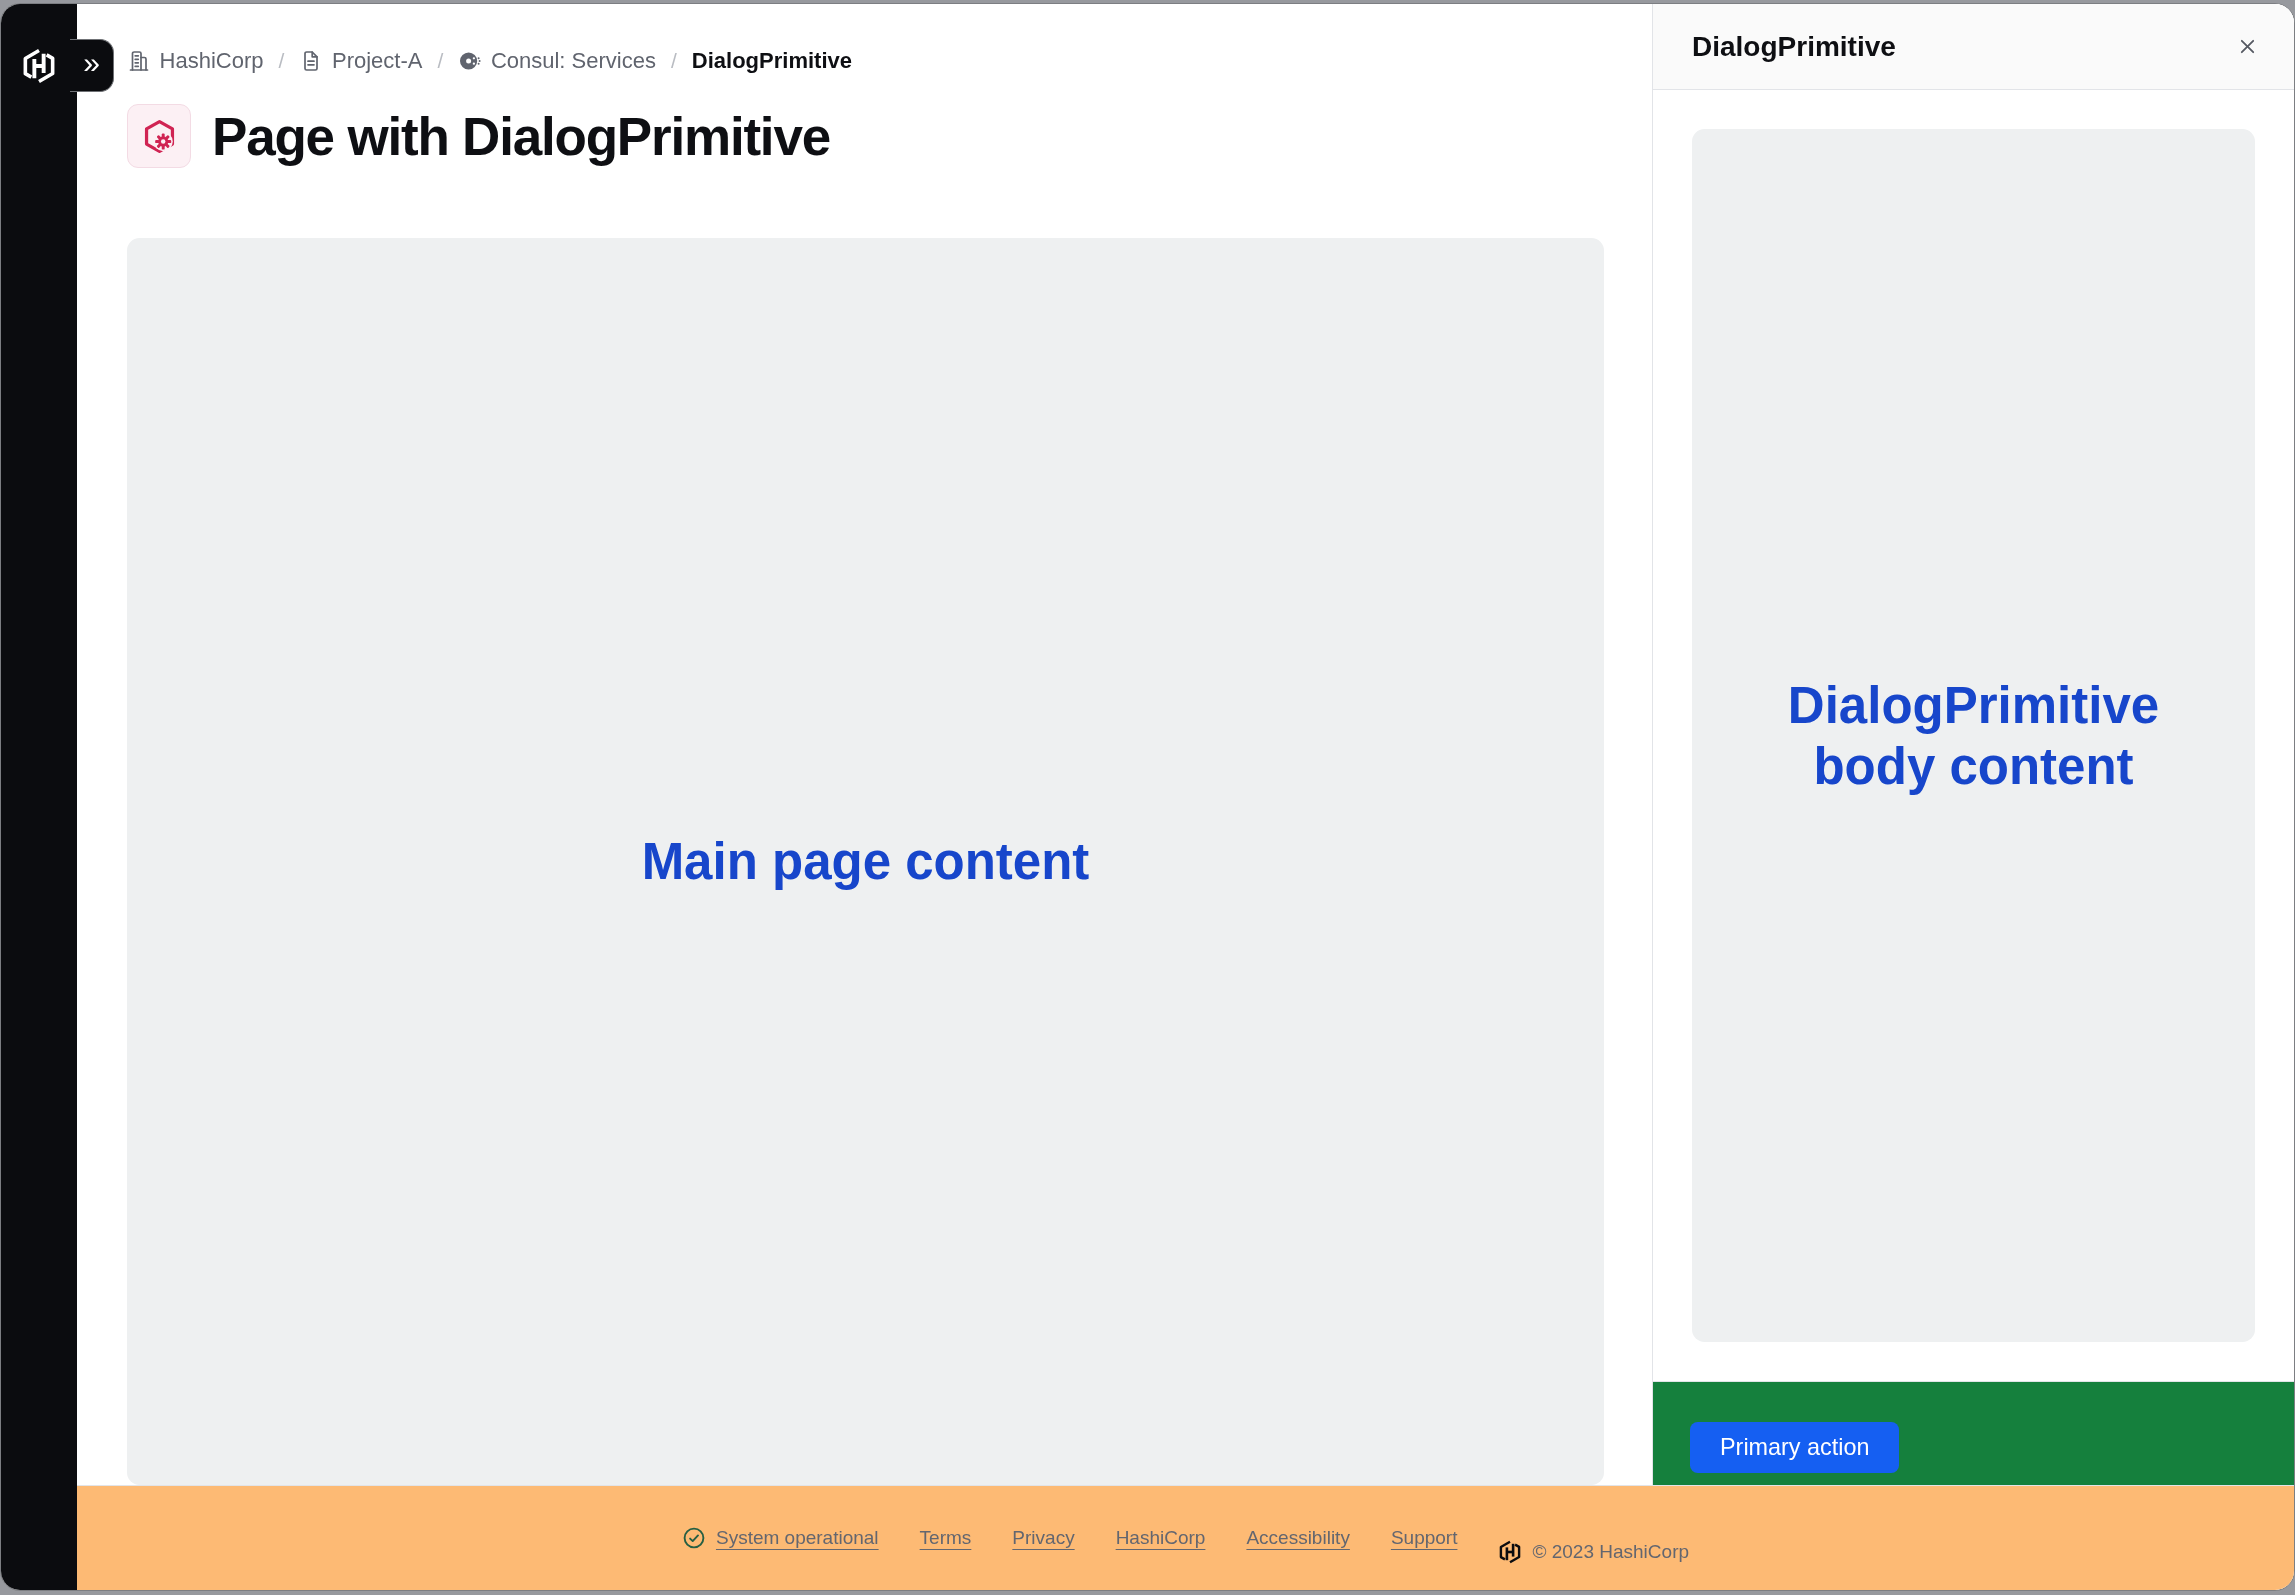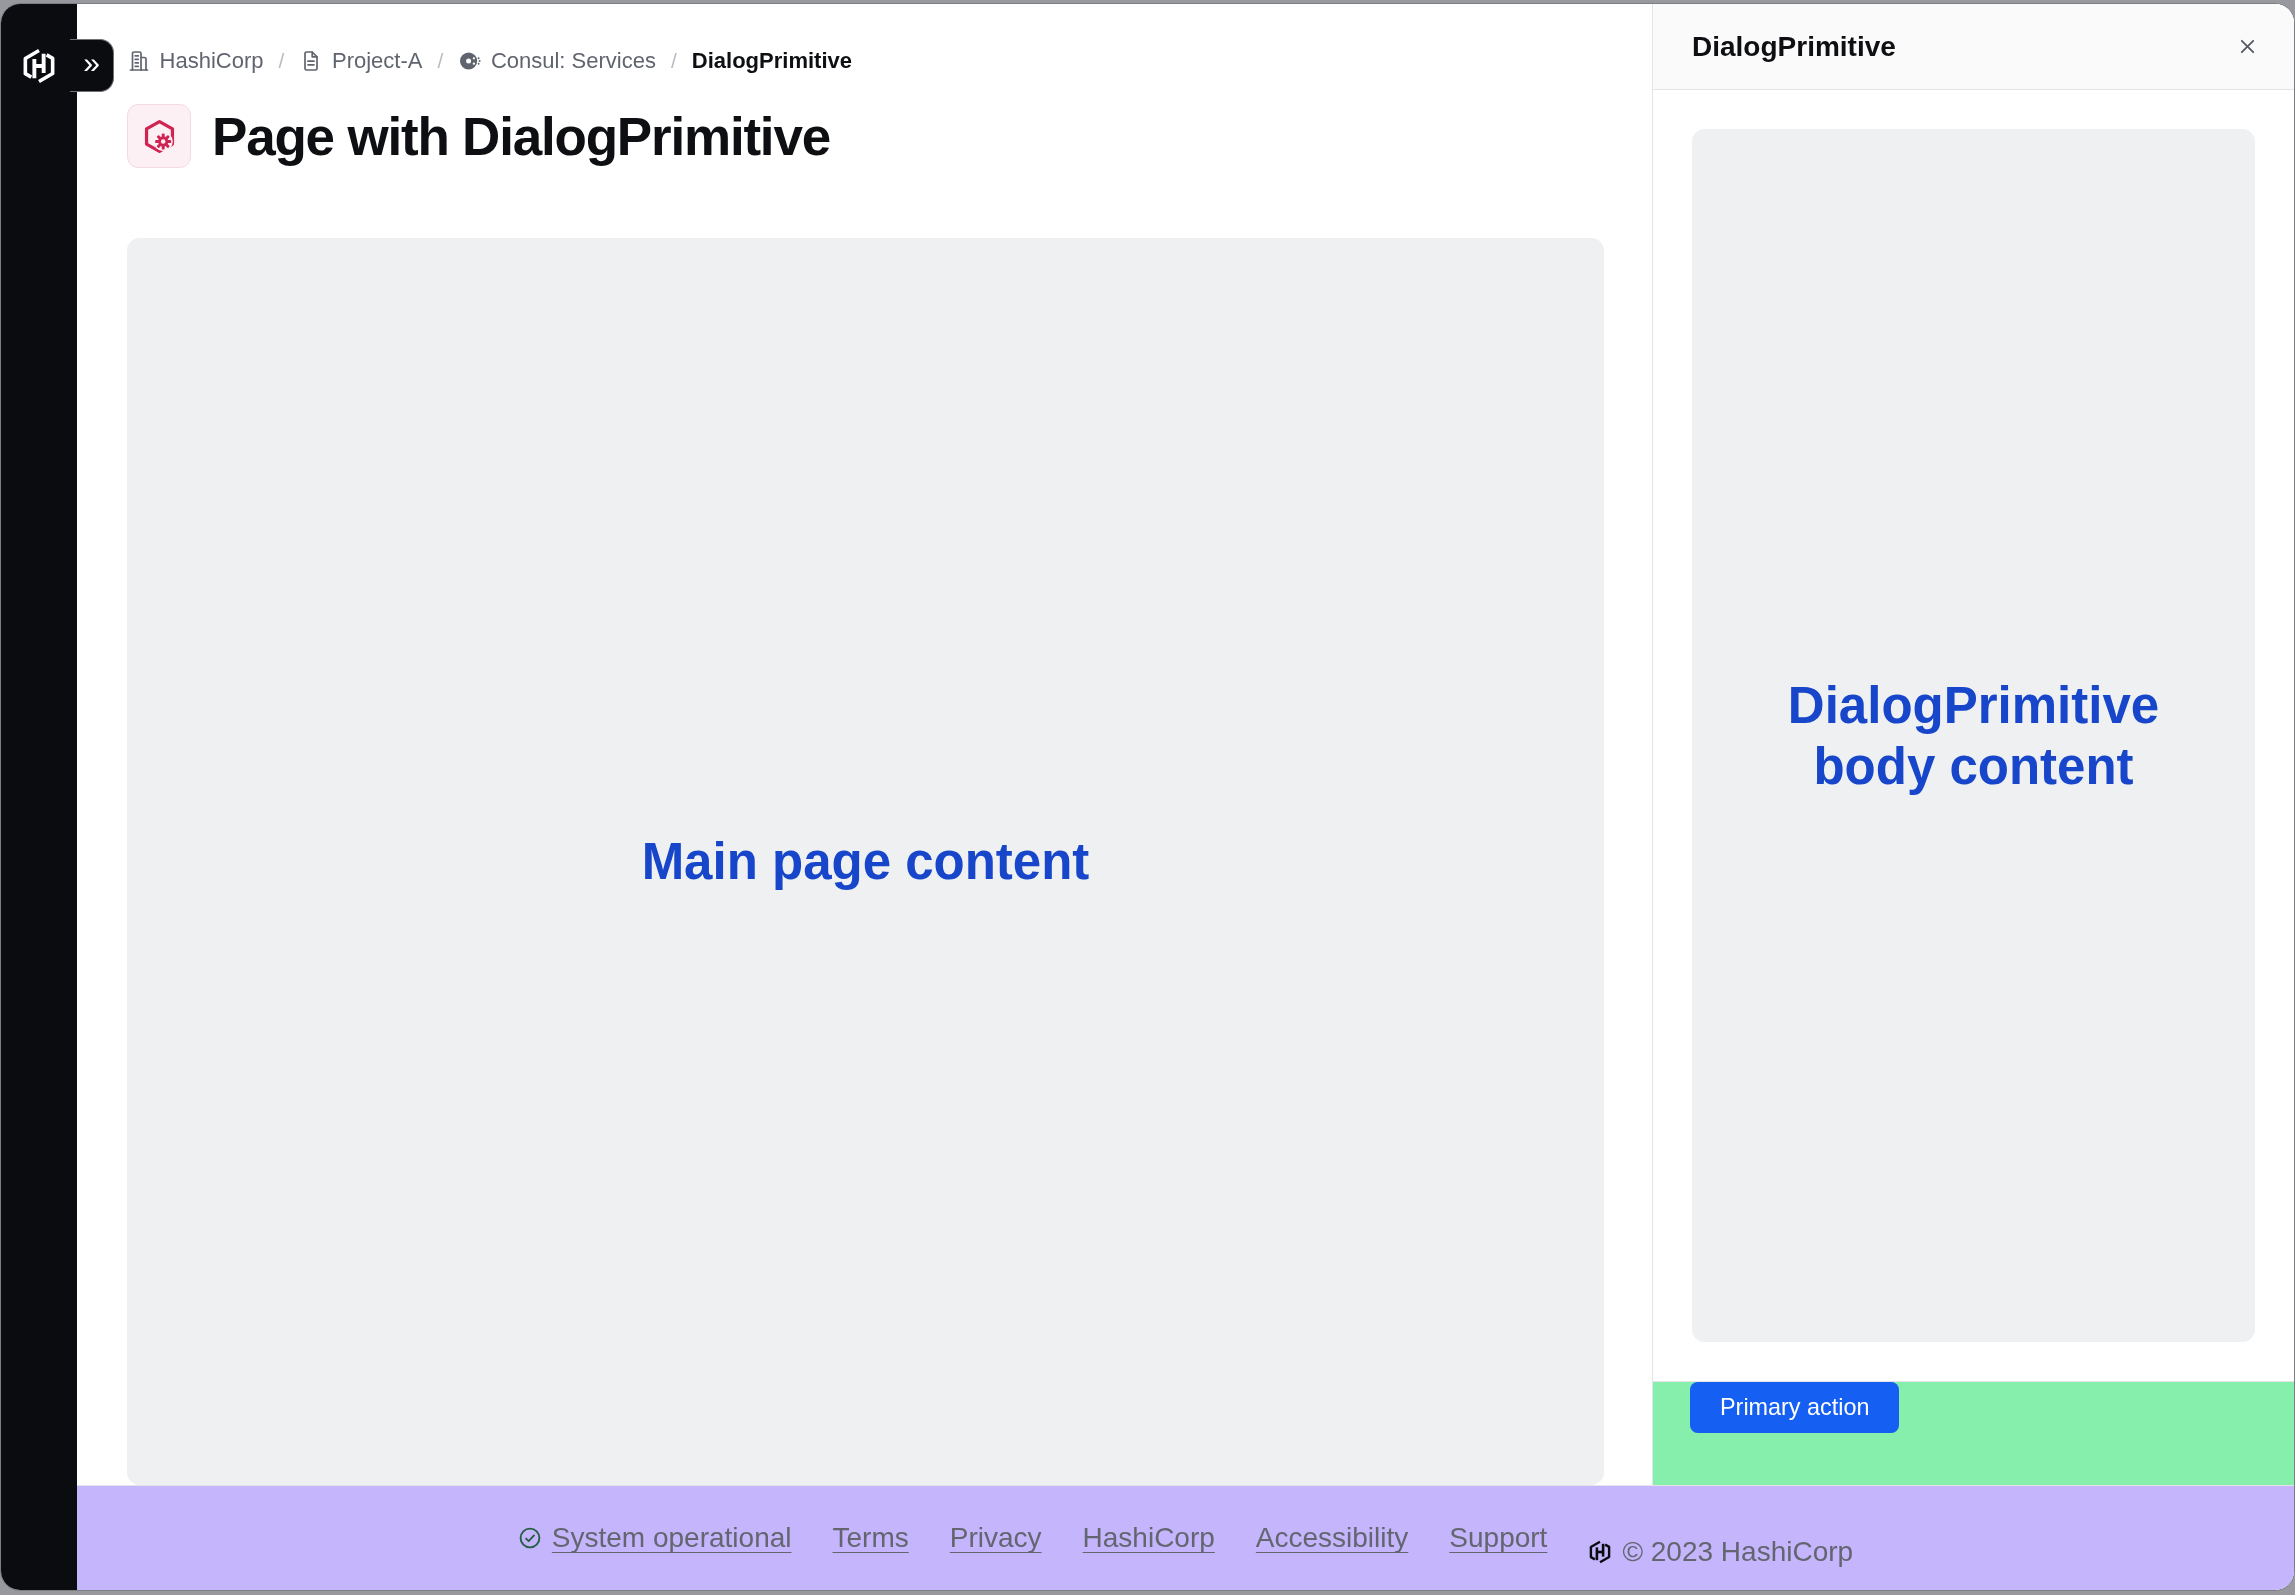--- a/index.html
+++ b/index.html
@@ -108,36 +108,36 @@
   .dialog-close svg { width:21px; height:21px; color:#565a63; }
   .dialog-body {
     flex:1; min-height:0; padding:39px; background:#ffffff;
   }
   .dialog-placeholder {
     height:100%; background:#eef0f1; border-radius:12.5px;
     display:grid; place-items:center;
   }
   .dialog-footer {
     height:104px; flex:none;
-    background:#86efac; border-top:1.6px solid #e2e4e8;
-    display:flex; align-items:flex-start;
-    padding:0 37px;
+    background:#15803d; border-top:1.6px solid #e2e4e8;
+    display:flex; align-items:flex-end;
+    padding:12px 37px;
   }
   .btn-primary {
     height:51px; padding:0 30px;
     background:#155ff2; color:#ffffff;
     font-family:inherit; font-size:23.4px; font-weight:500;
     border:none; border-radius:7.8px; cursor:pointer;
   }
   
   .app-footer {
-    height:104px; flex:none; background:#c4b5fd;
+    height:104px; flex:none; background:#fdba74;
     display:flex; align-items:center; justify-content:center;
     gap:41px;
-    font-size:28px; color:#63666f;
+    font-size:19px; color:#63666f;
   }
   .footer-status { display:flex; align-items:center; gap:10px; cursor:pointer; }
   .footer-status svg { width:24px; height:24px; color:#265f43; flex:none; }
   .footer-link, .footer-status .u {
     text-decoration:underline; text-underline-offset:4.7px;
     text-decoration-thickness:1.2px; cursor:pointer;
   }
   .footer-brand { display:flex; align-items:center; gap:10px;margin-top:28px; }
   .footer-brand svg { width:24px; height:24px; color:#0b0c0f; flex:none; }
 </style>

